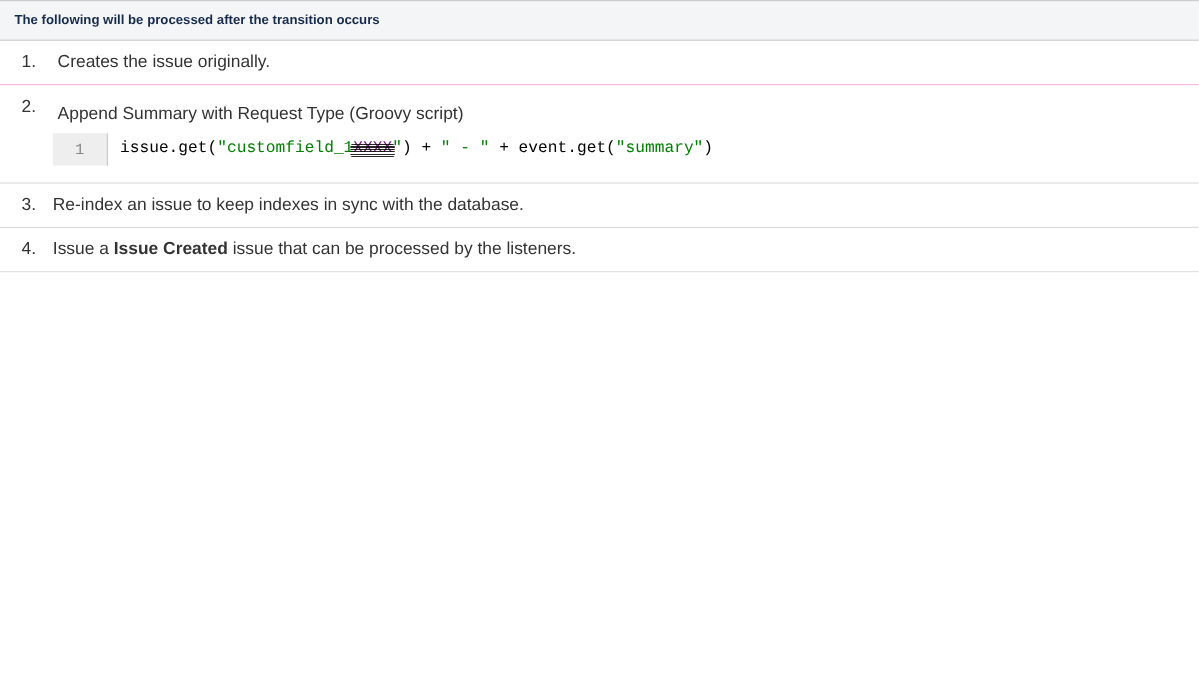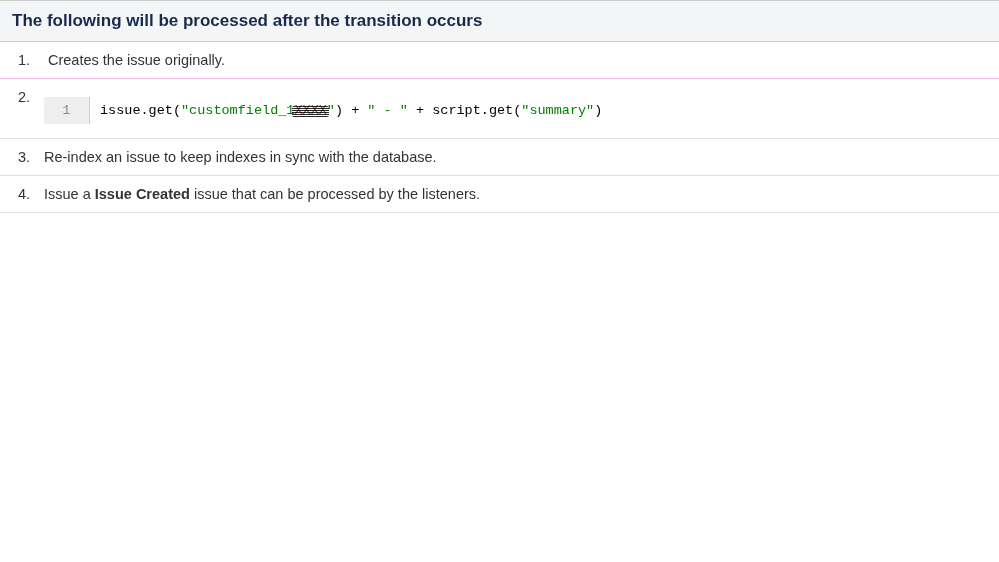--- a/index.html
+++ b/index.html
@@ -9,21 +9,21 @@
       color: #333;
       background: #fff;
       width: 999px;
     }
     .header {
       background: #f4f5f7;
       border-top: 1px solid #ccc;
       border-bottom: 1px solid #ccc;
       padding: 10px 12px;
       font-weight: bold;
-      font-size: 17px;
+      font-size: 11px;
       color: #172b4d;
     }
     .list {
       list-style: none;
       counter-reset: item;
     }
     .list > li {
       counter-increment: item;
       padding: 10px 0 10px 44px;
       border-bottom: 1px solid #ddd;
@@ -69,45 +69,46 @@
       font-size: 13.5px;
       padding: 6px 10px;
       white-space: pre;
       background: #fff;
     }
     .tok-plain { color: #000000; }
     .tok-str { color: #008000; }
     .redacted {
       display: inline-block;
       position: relative;
-      color: #c2410c;
+      color: #701a75;
     }
     .redacted::after {
       content: "";
       position: absolute;
       left: -2px; right: -2px; top: 3px; bottom: 1px;
       background: repeating-linear-gradient(0deg, rgba(0,0,0,0.85) 0, rgba(0,0,0,0.85) 1px, transparent 1px, transparent 2px);
       border-radius: 2px;
     }
     .bold { font-weight: bold; }
   </style>
 </head>
 <body>
 
 <div class="header">The following will be processed after the transition occurs</div>
 
 <ol class="list">
   <li class="with-pink">
     <span>Creates the issue originally.</span>
   </li>
   <li>
+    <div class="step2-desc">Append Summary with Request Type (Groovy script)</div>
     <div class="codewrap">
       <div class="code-line">
         <div class="gutter">1</div>
-        <div class="code"><span class="tok-plain">issue.get(</span><span class="tok-str">"customfield_1</span><span class="tok-str redacted">XXXX</span><span class="tok-str">"</span><span class="tok-plain">) + </span><span class="tok-str">" - "</span><span class="tok-plain"> + script.get(</span><span class="tok-str">"summary"</span><span class="tok-plain">)</span></div>
+        <div class="code"><span class="tok-plain">issue.get(</span><span class="tok-str">"customfield_1</span><span class="tok-str redacted">XXXX</span><span class="tok-str">"</span><span class="tok-plain">) + </span><span class="tok-str">" - "</span><span class="tok-plain"> + event.get(</span><span class="tok-str">"summary"</span><span class="tok-plain">)</span></div>
       </div>
     </div>
   </li>
   <li>
     <span>Re-index an issue to keep indexes in sync with the database.</span>
   </li>
   <li>
     <span>Issue a </span><span class="bold">Issue Created</span><span> issue that can be processed by the listeners.</span>
   </li>
 </ol>

